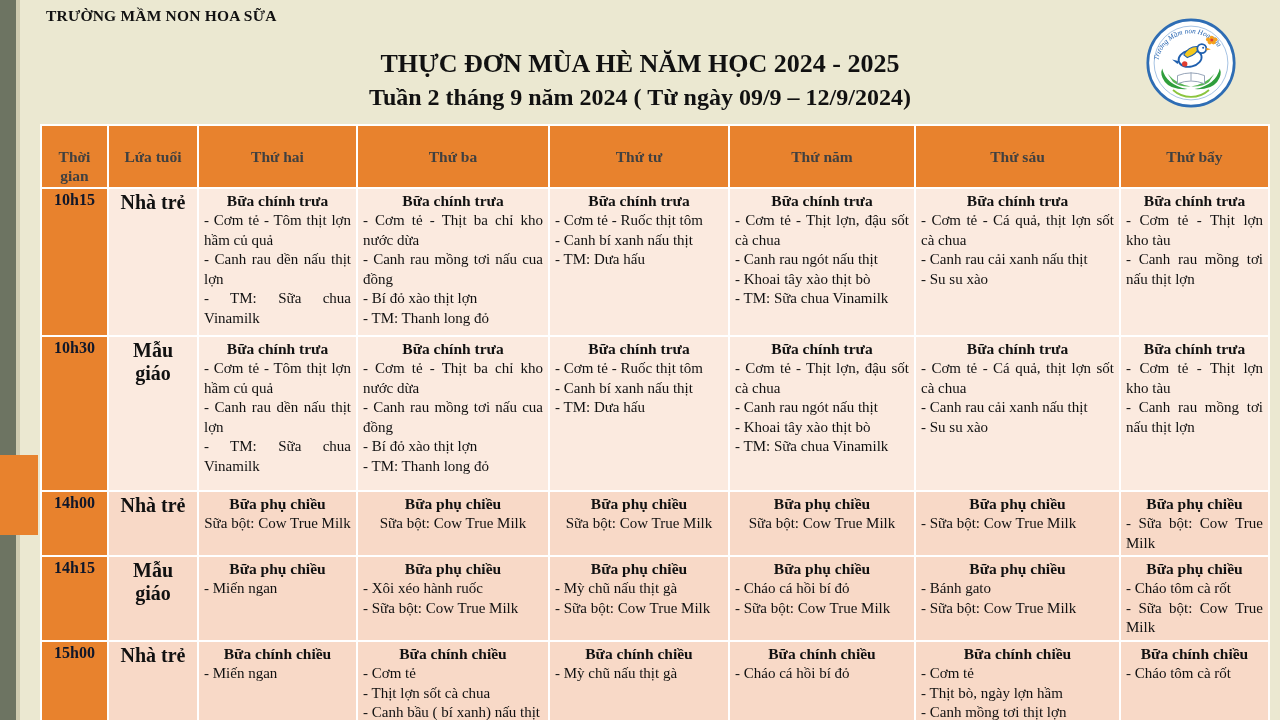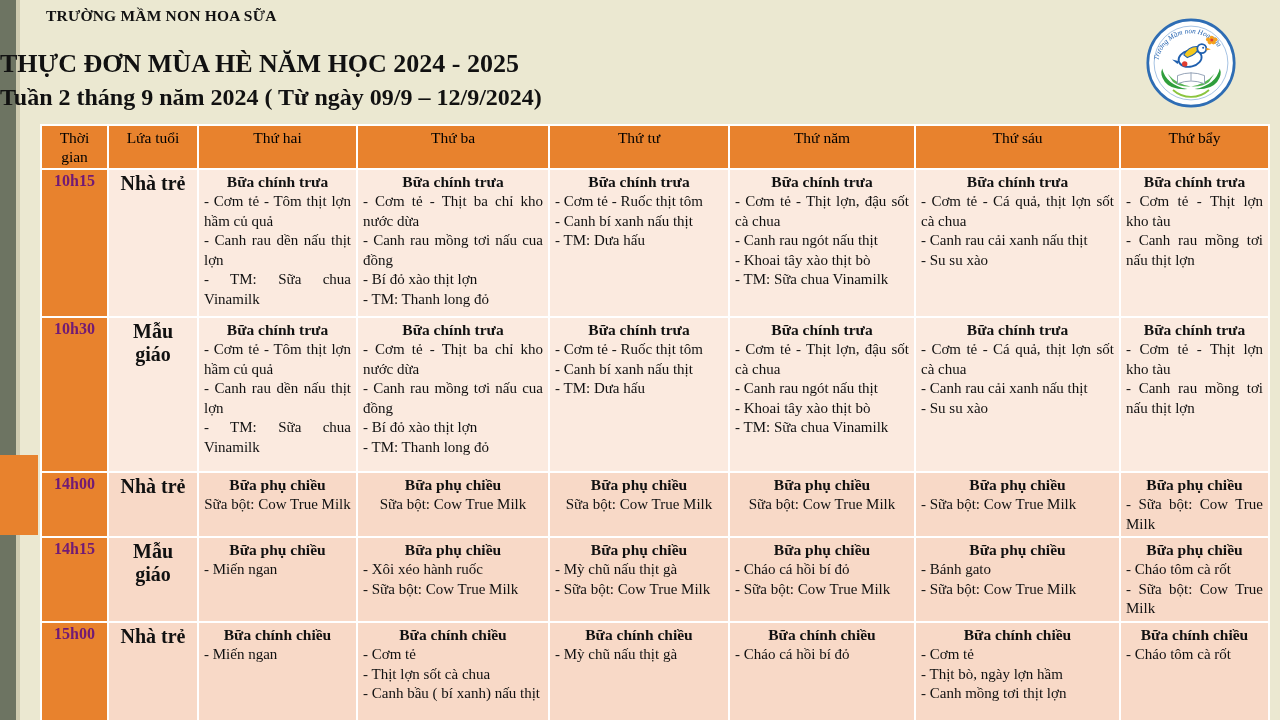--- a/index.html
+++ b/index.html
@@ -11,42 +11,42 @@
   }
   
   .left-bar{position:absolute;left:0;top:0;width:16px;height:720px;background:var(--olive,#6d7462);}
   .left-bar-hl{position:absolute;left:16px;top:0;width:4px;height:720px;background:#cfcbb0;}
   .orange-square{position:absolute;left:0;top:455px;width:38px;height:80px;background:var(--orange,#e8822d);}
   .blades{position:absolute;left:80px;top:694px;width:70px;height:26px;}
   
   .org-block{position:absolute;left:46px;top:6px;text-align:center;line-height:1.25;}
   .org-line1{font-size:15px;letter-spacing:.5px;}
   .org-line2{font-size:15.5px;font-weight:bold;letter-spacing:.2px;}
-  .title-block{position:absolute;left:0;top:46px;width:1280px;text-align:left;line-height:1.35;}
+  .title-block{position:absolute;left:0;top:46px;width:1280px;text-align:center;line-height:1.35;}
   .title-line1{font-size:26px;font-weight:bold;}
   .title-line2{font-size:24px;font-weight:bold;}
   .logo{position:absolute;left:1146px;top:18px;width:90px;height:90px;}
   
   table.menu{
     position:absolute;left:40px;top:124px;width:1228px;
     border-collapse:collapse;table-layout:fixed;
   }
   table.menu td,table.menu th{
     border:2px solid var(--grid,#ffffff);
     vertical-align:top;box-sizing:border-box;overflow:hidden;
     padding:2px 5px;
   }
   table.menu th{
-    background:var(--orange,#e8822d);color:#000000;
-    font-size:15.5px;font-weight:normal;line-height:1.2;
-    text-align:center;padding-top:3px;
+    background:var(--orange,#e8822d);color:#404040;
+    font-size:15.5px;font-weight:bold;line-height:1.2;
+    text-align:center;padding-top:22px;
   }
   tr.hdr{height:39px;}
   td.time{
-    background:var(--orange,#e8822d);color:#701a75;
+    background:var(--orange,#e8822d);color:#0f172a;
     font-weight:bold;font-size:16px;text-align:center;padding-top:3px;
   }
   td.age{font-weight:bold;font-size:20px;text-align:center;padding-top:3px;}
   tr.light td.body-cell, tr.light td.age{background:var(--rowLight,#fbeadf);}
   tr.dark td.body-cell, tr.dark td.age{background:var(--rowDark,#f8d9c7);}
   td.body-cell{font-size:15px;line-height:1.3;margin-left:7px;}
   .cell-head{font-weight:bold;text-align:center;font-size:15.5px;}
   .cell-item{text-align:justify;}
   .cell-center .cell-item{text-align:center;}
   tr.r0{height:148px;} tr.r1{height:155px;} tr.r2{height:62px;}

